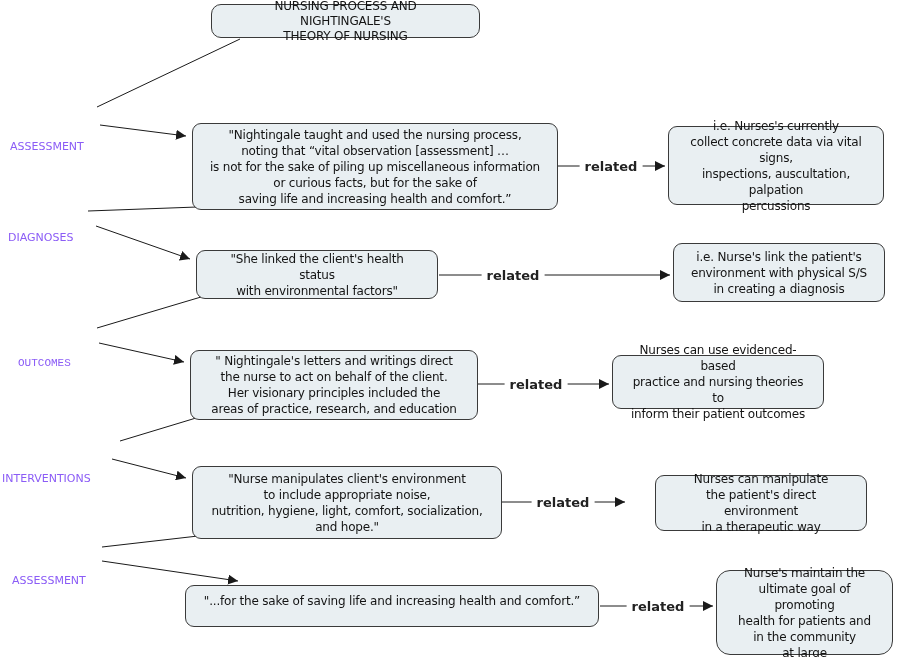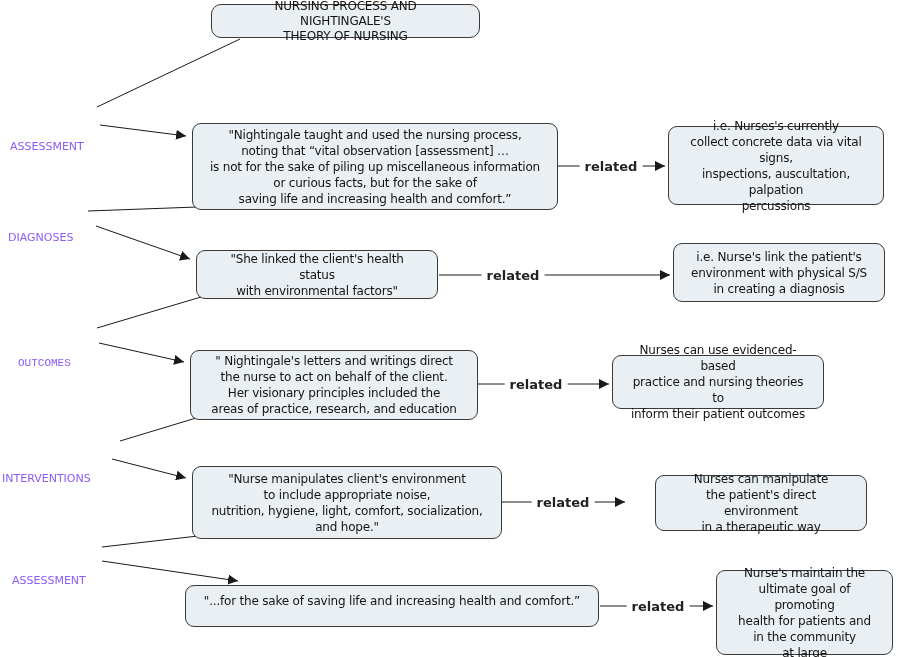--- a/index.html
+++ b/index.html
@@ -156,21 +156,21 @@
   <div class="node" style="left:628px; top:475px; width:212px; height:56px;margin-left:27px;">
     <div class="node-text">Nurses can manipulate
 the patient's direct environment
 in a therapeutic way</div>
   </div>
 
   <div class="node top-align" style="left:185px; top:585px; width:414px; height:42px;">
     <div class="node-text">"...for the sake of saving life and increasing health and comfort.”</div>
   </div>
   <div class="relation" style="left:658px; top:606px;">related</div>
-  <div class="node" style="left:716px; top:570px; width:177px; height:85px;">
+  <div class="node" style="left:716px; top:570px; width:177px; height:85px;border-radius:14px;">
     <div class="node-text">Nurse's maintain the
 ultimate goal of promoting
 health for patients and
 in the community
 at large</div>
   </div>
 
 </div>
 
 </body></html>

